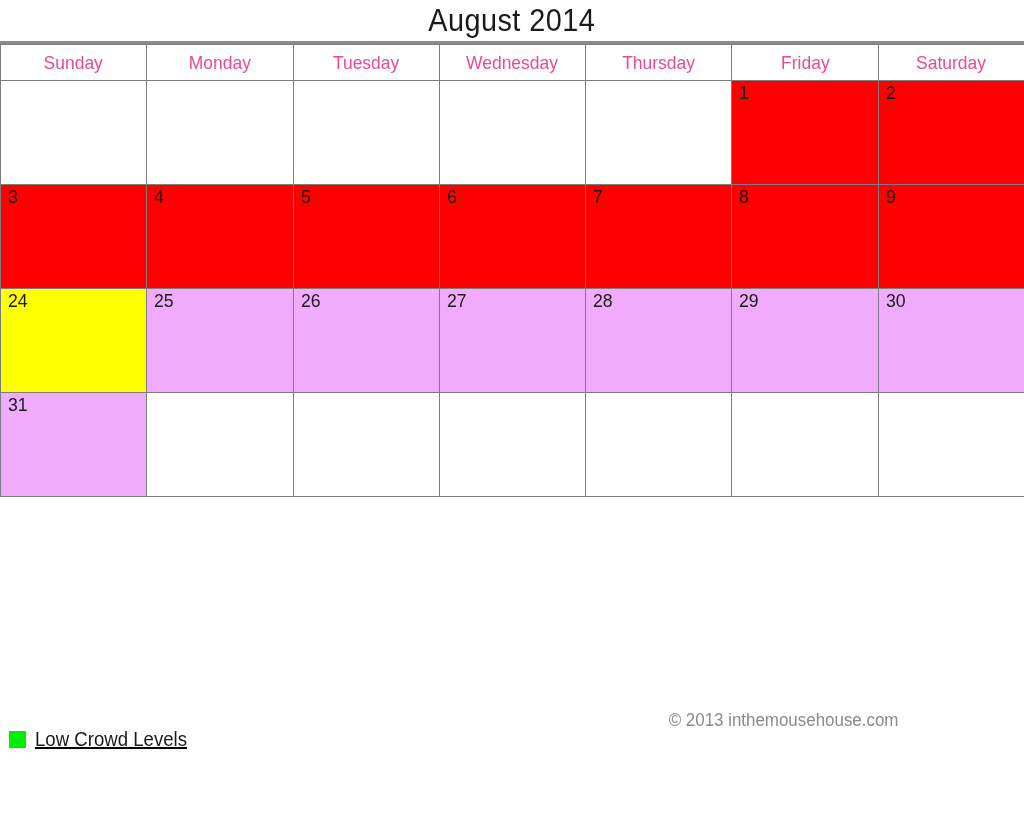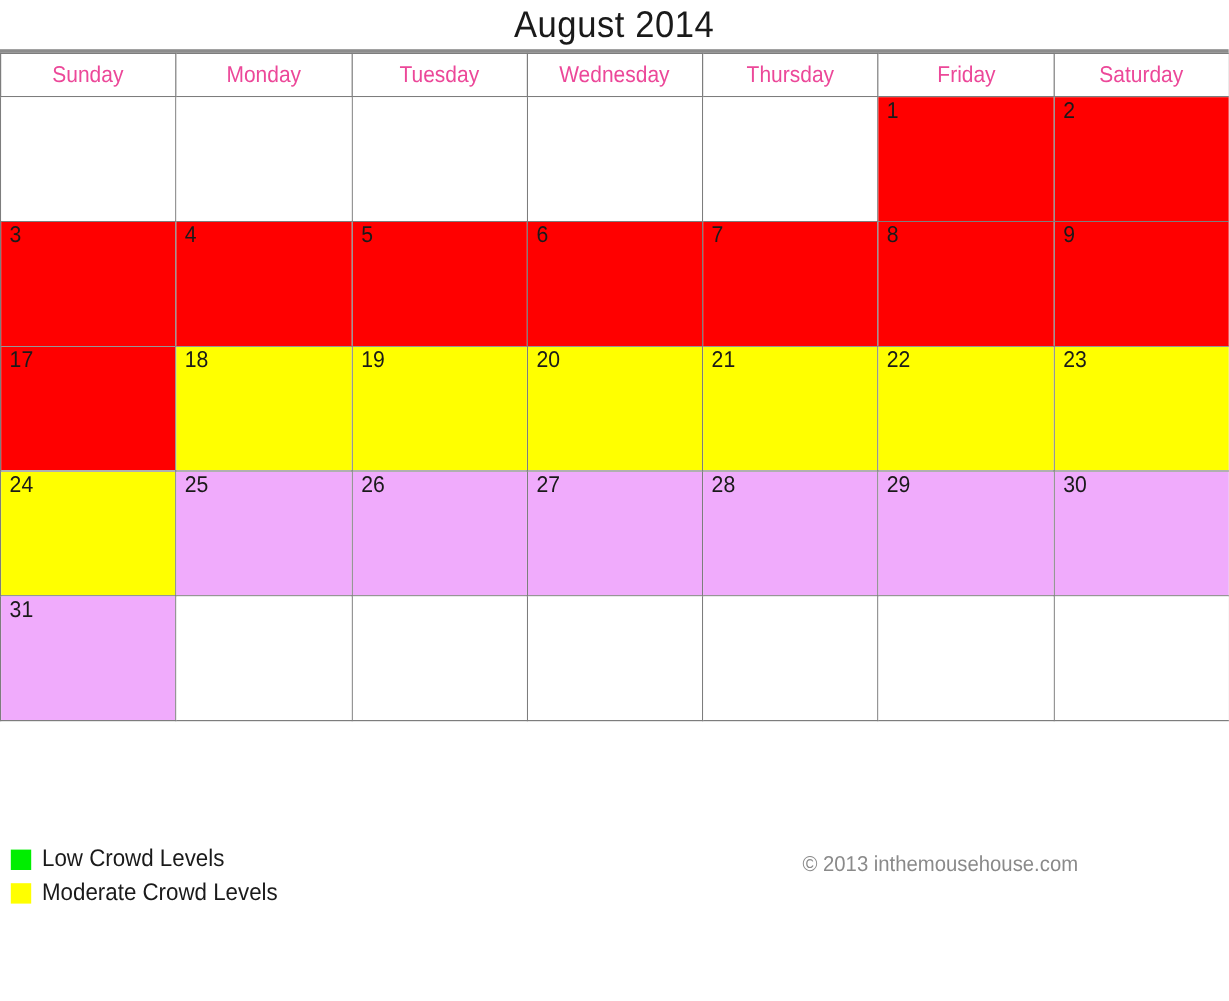--- a/index.html
+++ b/index.html
@@ -89,22 +89,23 @@
 
   td.lvl-high { background: #ff0000; }
   td.lvl-mod  { background: #ffff00; }
   td.lvl-low  { background: #f0abfc; }
   td.lvl-none { background: #ffffff; }
 
   
   .legend {
     position: absolute;
     left: 9px;
-    top: 702px;
+    top: 725px;
     width: 470px;
+    text-decoration: underline;
   }
   .legend-row {
     display: flex;
     align-items: center;
     height: 28px;
   }
   .swatch {
     width: 17px;
     height: 17px;
     flex: 0 0 auto;
@@ -195,43 +196,20 @@
             <span class="daynum">7</span>
           </td>
           <td class="lvl-high">
             <span class="daynum">8</span>
           </td>
           <td class="lvl-high">
             <span class="daynum">9</span>
           </td>
         </tr>
         <tr>
-          <td class="lvl-high">
-            <span class="daynum">17</span>
-          </td>
-          <td class="lvl-mod">
-            <span class="daynum">18</span>
-          </td>
-          <td class="lvl-mod">
-            <span class="daynum">19</span>
-          </td>
-          <td class="lvl-mod">
-            <span class="daynum">20</span>
-          </td>
-          <td class="lvl-mod">
-            <span class="daynum">21</span>
-          </td>
-          <td class="lvl-mod">
-            <span class="daynum">22</span>
-          </td>
-          <td class="lvl-mod">
-            <span class="daynum">23</span>
-          </td>
-        </tr>
-        <tr>
           <td class="lvl-mod">
             <span class="daynum">24</span>
           </td>
           <td class="lvl-low">
             <span class="daynum">25</span>
           </td>
           <td class="lvl-low">
             <span class="daynum">26</span>
           </td>
           <td class="lvl-low">
@@ -260,22 +238,18 @@
         </tr>
       </tbody>
   </table>
 
   <div class="legend">
     <div id="legend-rows">
         <div class="legend-row">
           <span class="swatch sw-low"></span>
           <span class="legend-label">Low Crowd Levels</span>
         </div>
-        <div class="legend-row">
-          <span class="swatch sw-mod"></span>
-          <span class="legend-label">Moderate Crowd Levels</span>
-        </div>
       </div>
   </div>
 
   <div class="copyright">© 2013 inthemousehouse.com</div>
 
 </div>
 
 </body></html>

